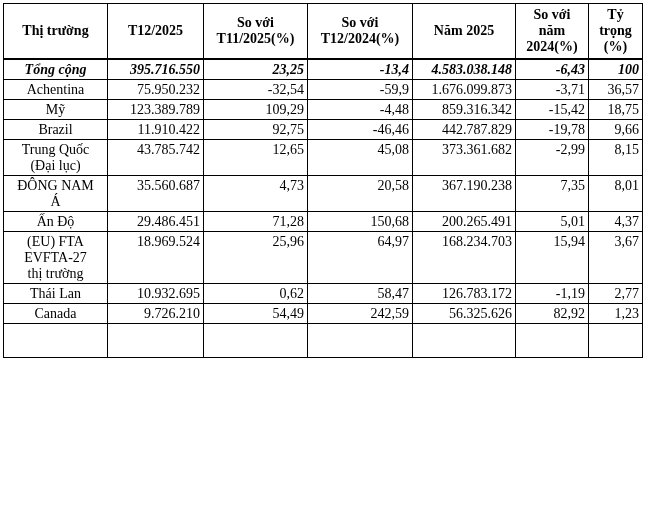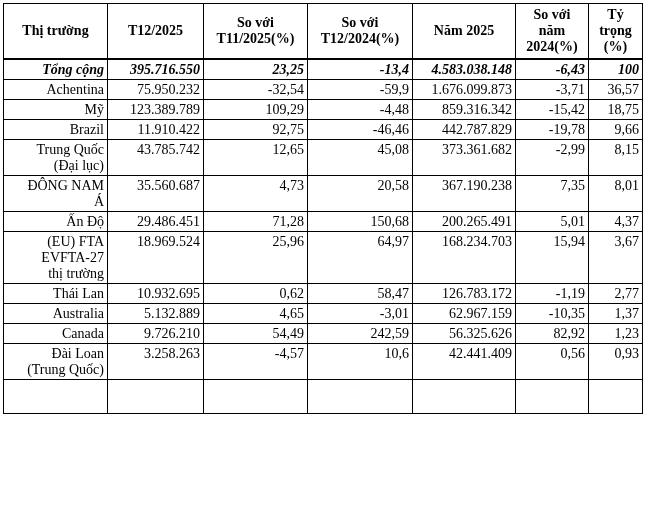--- a/index.html
+++ b/index.html
@@ -37,21 +37,21 @@
     vertical-align: middle;
     padding: 3px 2px;
     height: 46px;
     border-bottom: 2px solid #000000;
   }
   table.market-table tbody td {
     vertical-align: top;
     padding: 2px 3px 1px 3px;
   }
   td.c-label {
-    text-align: right;
+    text-align: center;
     padding-left: 4px;
   }
   td.c-num {
     text-align: right;
     padding-right: 7px;
   }
   td.c-strong {
     font-weight: normal;
   }
   tr.total-row td {
@@ -173,47 +173,28 @@
         <tr>
     <td class="c-label">Thái Lan</td>
     <td class="c-num c-strong">10.932.695</td>
     <td class="c-num">0,62</td>
     <td class="c-num">58,47</td>
     <td class="c-num c-strong">126.783.172</td>
     <td class="c-num">-1,19</td>
     <td class="c-num">2,77</td>
   </tr>
         <tr>
-    <td class="c-label">Australia</td>
-    <td class="c-num c-strong">5.132.889</td>
-    <td class="c-num">4,65</td>
-    <td class="c-num">-3,01</td>
-    <td class="c-num c-strong">62.967.159</td>
-    <td class="c-num">-10,35</td>
-    <td class="c-num">1,37</td>
-  </tr>
-        <tr>
     <td class="c-label">Canada</td>
     <td class="c-num c-strong">9.726.210</td>
     <td class="c-num">54,49</td>
     <td class="c-num">242,59</td>
     <td class="c-num c-strong">56.325.626</td>
     <td class="c-num">82,92</td>
     <td class="c-num">1,23</td>
   </tr>
-        <tr>
-    <td class="c-label">Đài Loan
-(Trung Quốc)</td>
-    <td class="c-num c-strong">3.258.263</td>
-    <td class="c-num">-4,57</td>
-    <td class="c-num">10,6</td>
-    <td class="c-num c-strong">42.441.409</td>
-    <td class="c-num">0,56</td>
-    <td class="c-num">0,93</td>
-  </tr>
         <tr class="partial-row">
     <td class="c-label"></td>
     <td class="c-num c-strong"></td>
     <td class="c-num"></td>
     <td class="c-num"></td>
     <td class="c-num c-strong"></td>
     <td class="c-num"></td>
     <td class="c-num"></td>
   </tr>
       </tbody>

